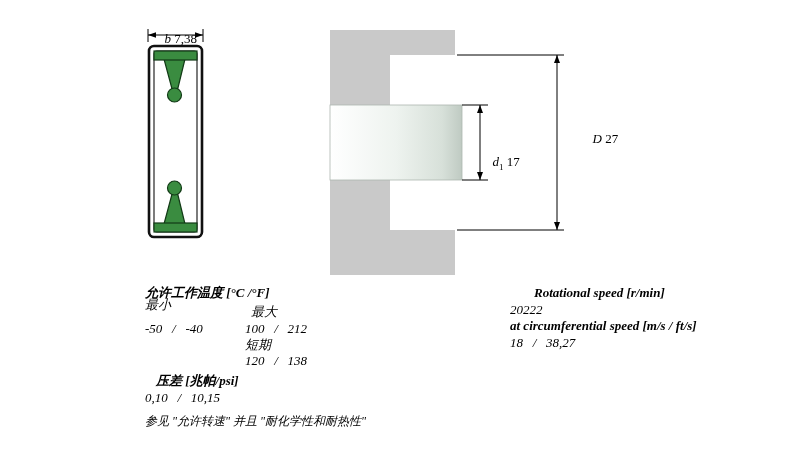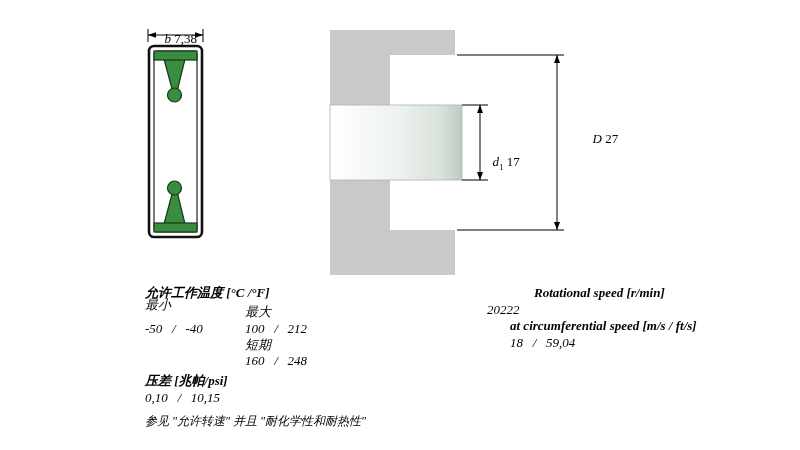--- a/index.html
+++ b/index.html
@@ -73,27 +73,27 @@
 <div class="abs dim-label" style="left:586px;top:115px">
   <span class="dim-letter">D</span>&nbsp;<span>27</span>
 </div>
 
 <div class="abs dim-label" style="left:486px;top:138px">
   <span class="dim-letter">d</span><sub class="dim-sub">1</sub>&nbsp;<span>17</span>
 </div>
 
 <div class="abs txt bold" style="left:145px;top:285px">允许工作温度 [°C /°F]</div>
 <div class="abs txt" style="left:145px;top:297px">最小</div>
-<div class="abs txt" style="left:245px;top:304px">最大</div>
+<div class="abs txt" style="left:251px;top:304px">最大</div>
 <div class="abs txt" style="left:145px;top:321px">-50   /   -40</div>
 <div class="abs txt" style="left:245px;top:321px">100   /   212</div>
 <div class="abs txt" style="left:245px;top:337px">短期</div>
-<div class="abs txt" style="left:245px;top:353px">160   /   248</div>
+<div class="abs txt" style="left:245px;top:353px">120   /   138</div>
 
-<div class="abs txt bold" style="left:145px;top:373px">压差 [兆帕/psi]</div>
+<div class="abs txt bold" style="left:156px;top:373px">压差 [兆帕/psi]</div>
 <div class="abs txt" style="left:145px;top:390px">0,10   /   10,15</div>
 
 <div class="abs txt note" style="left:145px;top:414px">参见 "允许转速" 并且 "耐化学性和耐热性"</div>
 
 <div class="abs txt bold" style="left:534px;top:285px">Rotational speed [r/min]</div>
-<div class="abs txt" style="left:487px;top:302px">20222</div>
+<div class="abs txt" style="left:510px;top:302px">20222</div>
 <div class="abs txt bold" style="left:510px;top:318px">at circumferential speed [m/s / ft/s]</div>
-<div class="abs txt" style="left:510px;top:335px">18   /   59,04</div>
+<div class="abs txt" style="left:510px;top:335px">18   /   38,27</div>
 
 </body></html>

